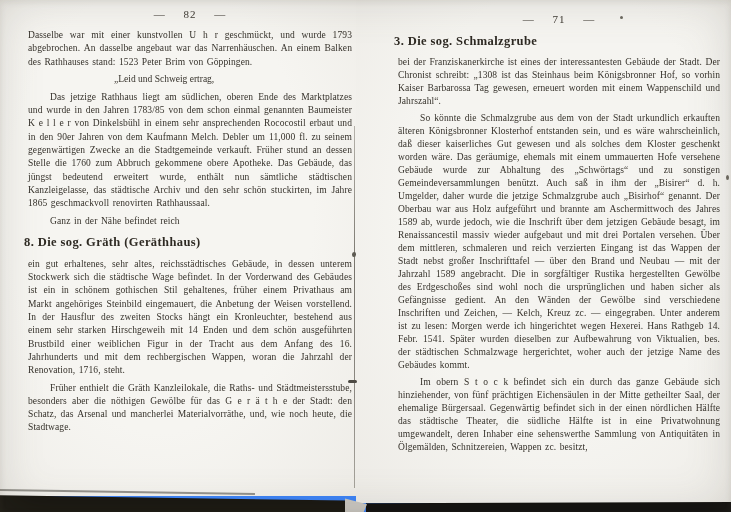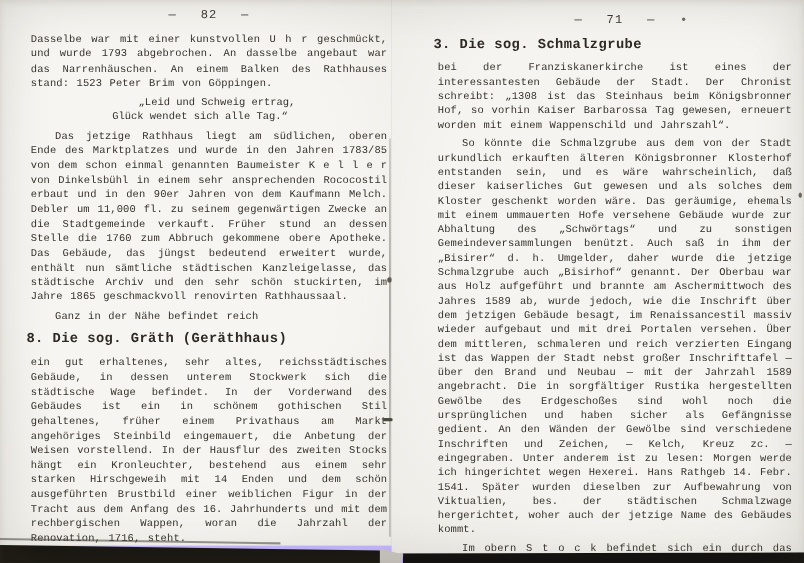--- a/index.html
+++ b/index.html
@@ -1,21 +1,21 @@
 <!DOCTYPE html>
 <html><head>
 <meta charset="utf-8">
 <style>
   html, body { margin: 0; padding: 0; background: #d8d6d1; }
   .scan {
     position: relative;
     width: 731px; height: 512px;
     overflow: hidden;
-    background: #c4b5fd;
-    font-family: Liberation Mono, monospace;
+    background: #3b82f6;
+    font-family: Liberation Serif, serif;
     color: #35312a;
   }
   .sheet { position: absolute; pointer-events: none; }
   .sheet-left {
     left: 0; top: 0; width: 356px; height: 496px;
     background: radial-gradient(ellipse at 45% 42%, #f6f5f1 55%, #eeece7 100%);
   }
   .sheet-right {
     left: 356px; top: 0; width: 375px; height: 503px;
     background: radial-gradient(ellipse at 55% 42%, #f5f4f0 55%, #edebe6 100%);
@@ -44,21 +44,21 @@
     margin: 4px;
     font-size: 9.5px;
     line-height: 13.3px;
     text-align: justify;
     letter-spacing: 0.1px;
     word-spacing: 1px;
   }
   .page-right .body-text { line-height: 13px; }
   .indent { text-indent: 22px; }
   .poem { margin: 3px 0 5px 78px; font-size: 9.5px; line-height: 13px; }
-  .poem-line1 { margin-left: 24px; }
+  .poem-line1 { margin-left: 12px; }
 
   .gutter-line {
     position: absolute; left: 354px; top: 126px;
     width: 1px; height: 362px;
     background: linear-gradient(#b5b2aa, #77746c 40%, #8d8a83 75%, #a5a29a);
   }
   .gutter-mark { position: absolute; background: #5e5b53; }
   .m1 { left: 352px; top: 252px; width: 4px; height: 5px; border-radius: 50% 40% 50% 45%; }
   .m2 { left: 348px; top: 380px; width: 9px; height: 3px; border-radius: 2px; background: #4d4a43; }
   .speck { position: absolute; background: #6c695f; border-radius: 50%; }
@@ -99,21 +99,20 @@
 <div class="scan">
 
   <div class="sheet sheet-left"></div>
   <div class="sheet sheet-right"></div>
 
   <div class="page page-left">
     <div class="page-header">— 82 —</div>
     <p class="body-text">Dasselbe war mit einer kunstvollen U h r geschmückt, und wurde 1793 abgebrochen. An dasselbe angebaut war das Narrenhäuschen. An einem Balken des Rathhauses stand: 1523 Peter Brim von Göppingen.</p>
     <div class="poem">
       <div class="poem-line1">„Leid und Schweig ertrag,</div>
-      <div>Glück wendet sich alle Tag.“</div>
     </div>
     <p class="body-text indent">Das jetzige Rathhaus liegt am südlichen, oberen Ende des Marktplatzes und wurde in den Jahren 1783/85 von dem schon einmal genannten Baumeister K e l l e r von Dinkelsbühl in einem sehr ansprechenden Rococostil erbaut und in den 90er Jahren von dem Kaufmann Melch. Debler um 11,000 fl. zu seinem gegenwärtigen Zwecke an die Stadtgemeinde verkauft. Früher stund an dessen Stelle die 1760 zum Abbruch gekommene obere Apotheke. Das Gebäude, das jüngst bedeutend erweitert wurde, enthält nun sämtliche städtischen Kanzleigelasse, das städtische Archiv und den sehr schön stuckirten, im Jahre 1865 geschmackvoll renovirten Rathhaussaal.</p>
     <p class="body-text indent">Ganz in der Nähe befindet reich</p>
     <h2 class="section-heading">8. Die sog. Gräth (Geräthhaus)</h2>
     <p class="body-text">ein gut erhaltenes, sehr altes, reichsstädtisches Gebäude, in dessen unterem Stockwerk sich die städtische Wage befindet. In der Vorderwand des Gebäudes ist ein in schönem gothischen Stil gehaltenes, früher einem Privathaus am Markt angehöriges Steinbild eingemauert, die Anbetung der Weisen vorstellend. In der Hausflur des zweiten Stocks hängt ein Kronleuchter, bestehend aus einem sehr starken Hirschgeweih mit 14 Enden und dem schön ausgeführten Brustbild einer weiblichen Figur in der Tracht aus dem Anfang des 16. Jahrhunderts und mit dem rechbergischen Wappen, woran die Jahrzahl der Renovation, 1716, steht.</p>
     <p class="body-text indent">Früher enthielt die Gräth Kanzleilokale, die Raths- und Städtmeistersstube, besonders aber die nöthigen Gewölbe für das G e r ä t h e der Stadt: den Schatz, das Arsenal und mancherlei Materialvorräthe, und, wie noch heute, die Stadtwage.</p>
   </div>
 
   <div class="page page-right">
     <div class="page-header">— 71 —</div>

